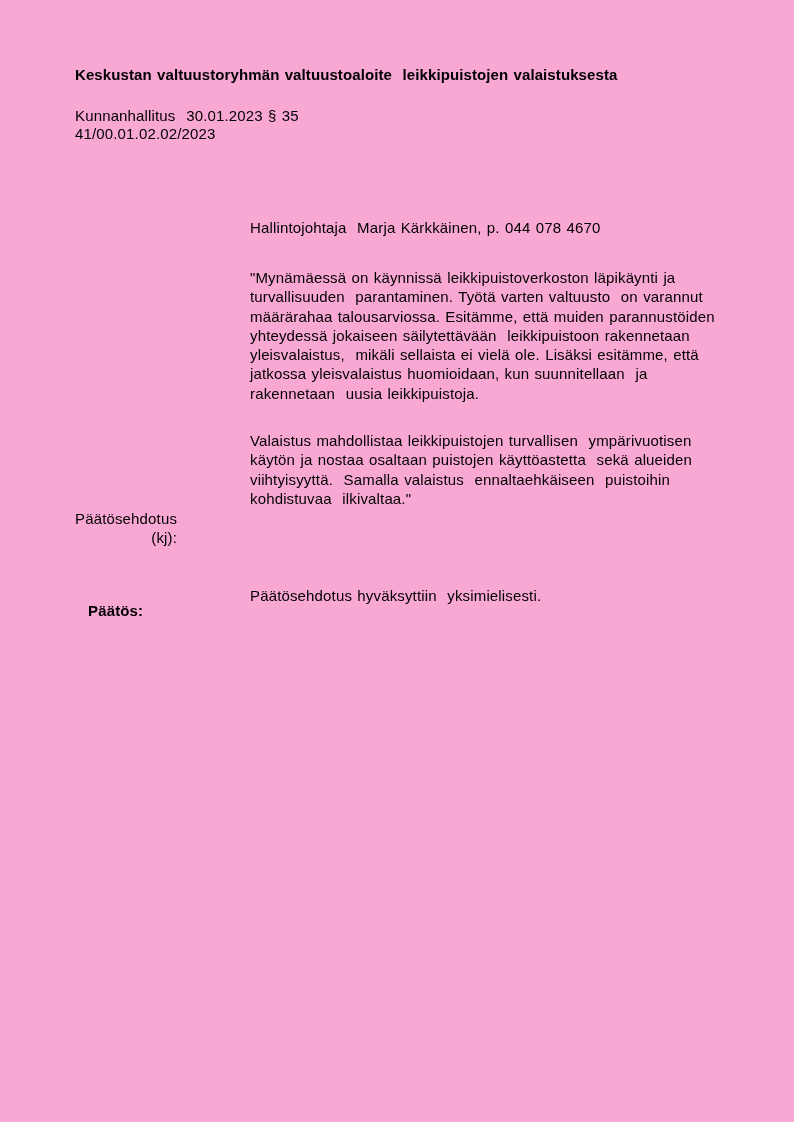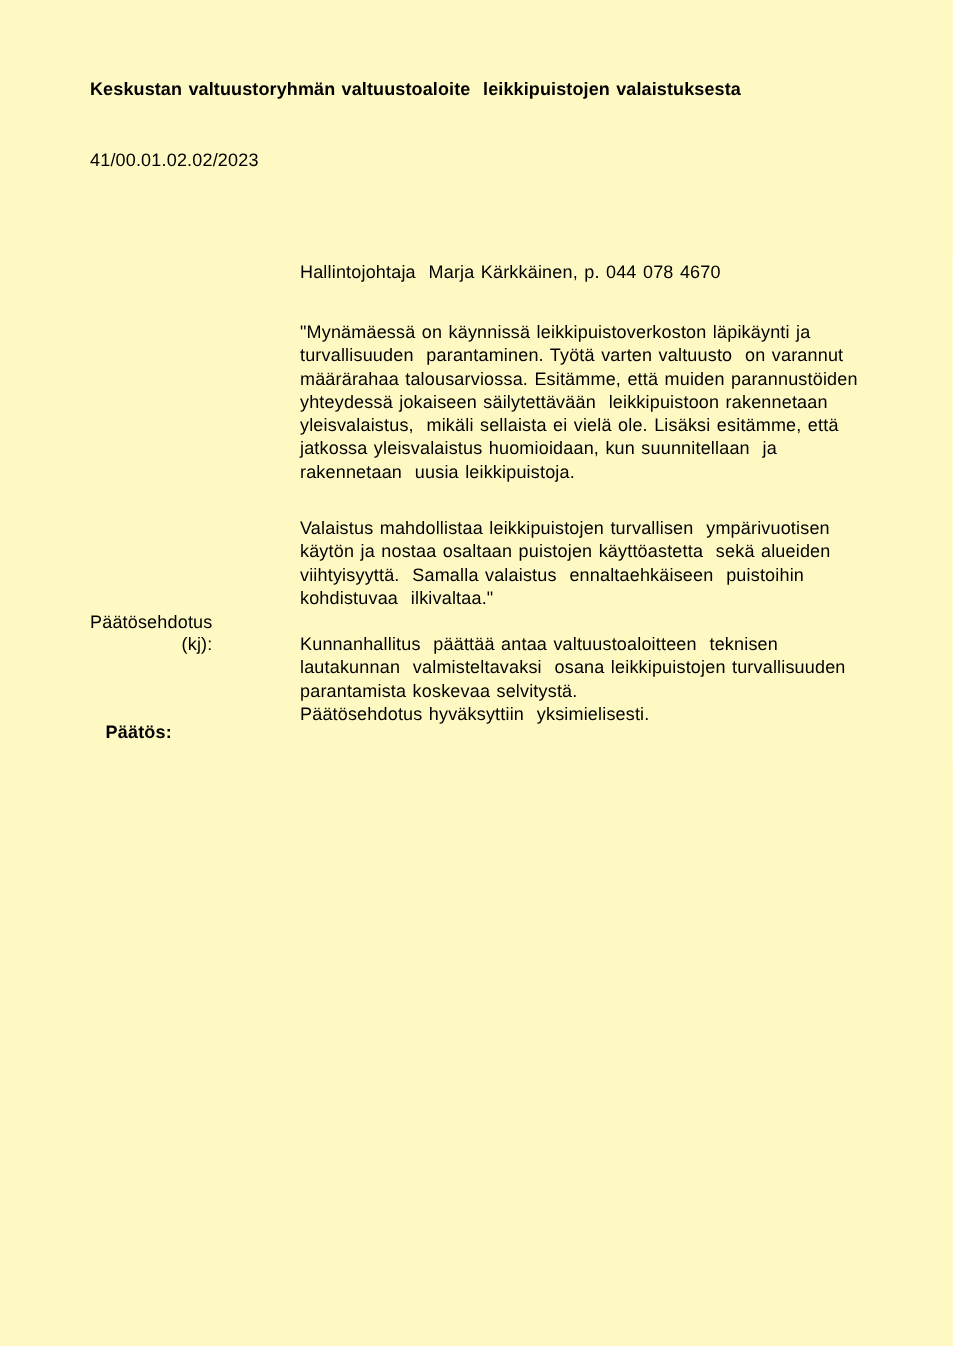--- a/index.html
+++ b/index.html
@@ -4,21 +4,21 @@
 <style>
   html, body {
     margin: 0;
     padding: 0;
     background: #ffffff;
   }
   .page {
     position: relative;
     width: 794px;
     height: 1122px;
-    background: #fef9c3;
+    background: #f9a8d4;
     overflow: hidden;
     font-family: "Liberation Sans", sans-serif;
     font-size: 15px;
     line-height: 19.3px;
     color: #000000;
     letter-spacing: 0.15px;
     word-spacing: 1px;
   }
   .abs {
     position: absolute;
@@ -33,20 +33,21 @@
     white-space: pre;
   }
 </style>
 </head>
 <body>
 
 <div class="page">
 
   <div class="abs title" style="left:75px; top:65px;">Keskustan valtuustoryhmän valtuustoaloite  leikkipuistojen valaistuksesta</div>
 
+  <div class="abs" style="left:75px; top:106px;">Kunnanhallitus  30.01.2023 § 35</div>
 
   <div class="abs" style="left:75px; top:124px;">41/00.01.02.02/2023</div>
 
   <div class="abs block" style="left:250px; top:179px;">
     <div>Hallintojohtaja  Marja Kärkkäinen, p. 044 078 4670</div>
   </div>
 
 
   <div class="abs" style="left:250px; top:268px;">"Mynämäessä on käynnissä leikkipuistoverkoston läpikäynti ja
 turvallisuuden  parantaminen. Työtä varten valtuusto  on varannut
@@ -57,21 +58,18 @@
 rakennetaan  uusia leikkipuistoja.</div>
 
   <div class="abs" style="left:250px; top:431px;">Valaistus mahdollistaa leikkipuistojen turvallisen  ympärivuotisen
 käytön ja nostaa osaltaan puistojen käyttöastetta  sekä alueiden
 viihtyisyyttä.  Samalla valaistus  ennaltaehkäiseen  puistoihin
 kohdistuvaa  ilkivaltaa."</div>
 
   <div class="abs" style="left:75px; top:509px;text-align:right;">Päätösehdotus
 (kj):</div>
 
-  <div class="abs" style="left:250px; top:528px;">Kunnanhallitus  päättää antaa valtuustoaloitteen  teknisen
-lautakunnan  valmisteltavaksi  osana leikkipuistojen turvallisuuden
-parantamista koskevaa selvitystä.</div>
 
   <div class="abs" style="left:88px; top:601px;font-weight:bold;">Päätös:</div>
 
   <div class="abs" style="left:250px; top:586px;">Päätösehdotus hyväksyttiin  yksimielisesti.</div>
 
 </div>
 
 </body></html>

